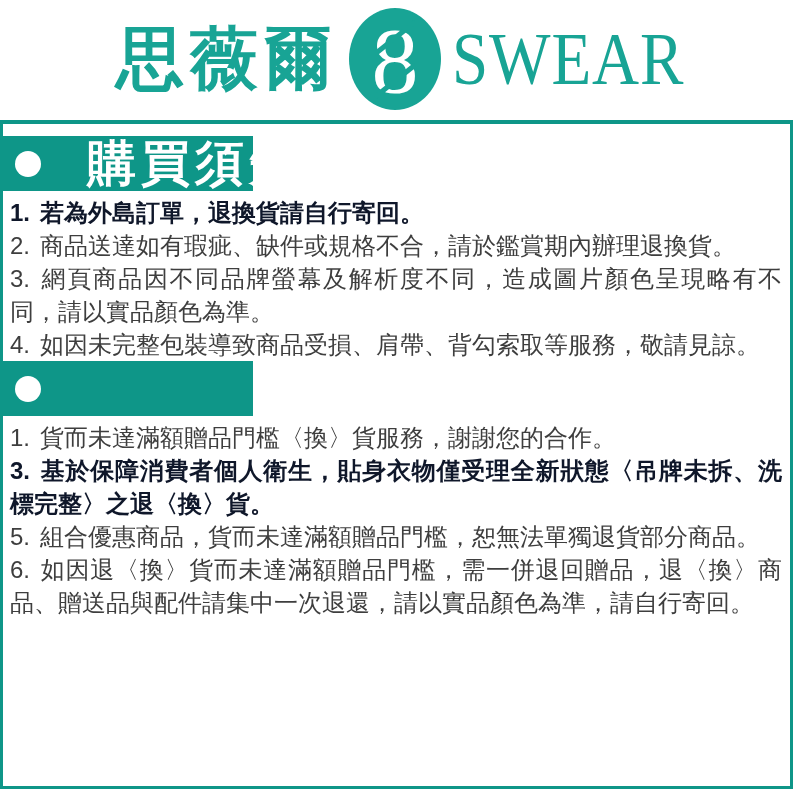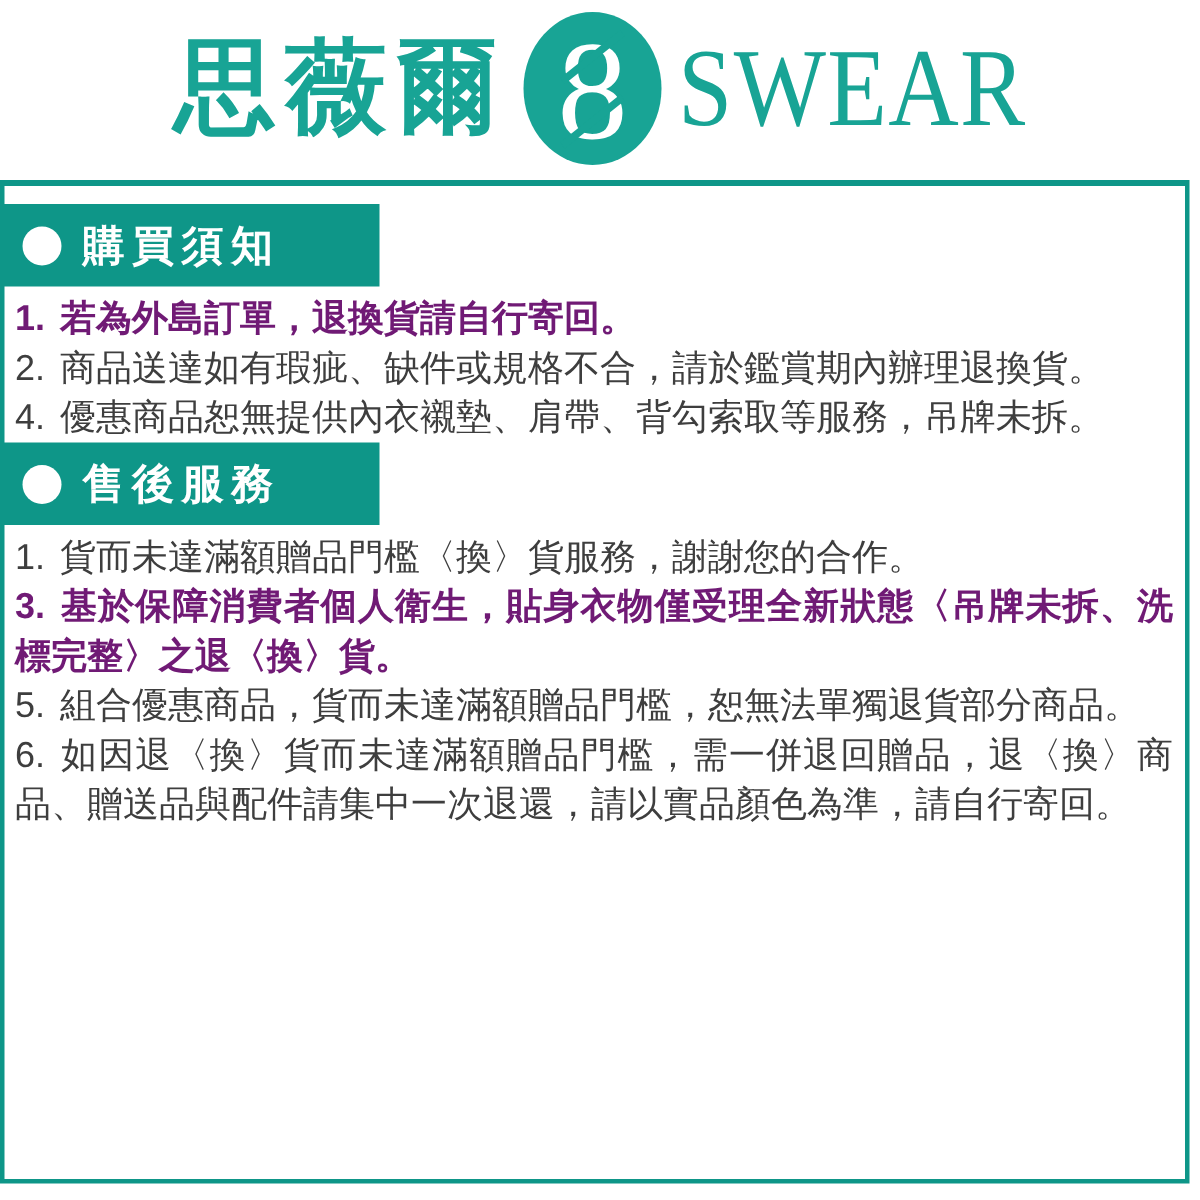--- a/index.html
+++ b/index.html
@@ -35,32 +35,32 @@
   .section-bar {
     width:251px; height:55px; background:#0E9688; margin-left:-1px;
     display:flex; align-items:center; padding-left:13px; box-sizing:border-box;
   }
   .bar-first { margin-top:12px; }
   .bullet {
     width:26px; height:26px; border-radius:50%; background:#ffffff;
     margin-right:14px; flex:none;
   }
   .section-title {
-    color:#ffffff; font-size:28px; font-weight:bold; letter-spacing:5px;
-    white-space:nowrap; font-family:"DejaVu Sans", sans-serif;
+    color:#ffffff; font-size:49px; font-weight:bold; letter-spacing:5px;
+    white-space:nowrap; font-family:"DejaVu Sans", sans-serif;margin-left:32px;
   }
 
   
   .notice-list {
     padding:5px 8px 0 7px; font-size:24px; line-height:33px; color:#3E3E3E;
     text-align:justify;
   }
   .notice-item { }
   .notice-item .num { margin-right:10px; }
-  .notice-item.red { color:#701a75; font-weight:bold; }
+  .notice-item.red { color:#0f172a; font-weight:bold; }
 </style>
 </head>
 <body>
 
 <div class="logo-row">
   <span class="logo-cn">思薇爾</span>
   <svg class="logo-emblem" width="94" height="104" viewBox="0 0 94 104" aria-hidden="true">
     <ellipse cx="47" cy="52" rx="46" ry="51" fill="#18A495"></ellipse>
     <text x="47" y="85" text-anchor="middle" font-family="Liberation Serif, serif" font-size="94" fill="#ffffff">8</text>
     <line x1="27" y1="47" x2="67" y2="15" stroke="#18A495" stroke-width="5"></line>
@@ -76,27 +76,29 @@
     <span class="section-title">購買須知</span>
   </div>
   <div class="notice-list">
     <div class="notice-item red">
       <span class="num">1.</span><span class="txt">若為外島訂單，退換貨請自行寄回。</span>
     </div>
     <div class="notice-item">
       <span class="num">2.</span><span class="txt">商品送達如有瑕疵、缺件或規格不合，請於鑑賞期內辦理退換貨。</span>
     </div>
     <div class="notice-item">
-      <span class="num">4.</span><span class="txt">優惠商品恕無提供內衣襯墊、肩帶、背勾索取等服務，吊牌未拆。</span>
+      <span class="num">3.</span><span class="txt">網頁商品因不同品牌螢幕及解析度不同，造成圖片顏色呈現略有不同，請以實品顏色為準。</span>
+    </div>
+    <div class="notice-item">
+      <span class="num">4.</span><span class="txt">如因未完整包裝導致商品受損、肩帶、背勾索取等服務，敬請見諒。</span>
     </div>
   </div>
 
   <div class="section-bar">
     <span class="bullet"></span>
-    <span class="section-title">售後服務</span>
   </div>
   <div class="notice-list">
     <div class="notice-item">
       <span class="num">1.</span><span class="txt">貨而未達滿額贈品門檻〈換〉貨服務，謝謝您的合作。</span>
     </div>
     <div class="notice-item red">
       <span class="num">3.</span><span class="txt">基於保障消費者個人衛生，貼身衣物僅受理全新狀態〈吊牌未拆、洗標完整〉之退〈換〉貨。</span>
     </div>
     <div class="notice-item">
       <span class="num">5.</span><span class="txt">組合優惠商品，貨而未達滿額贈品門檻，恕無法單獨退貨部分商品。</span>

